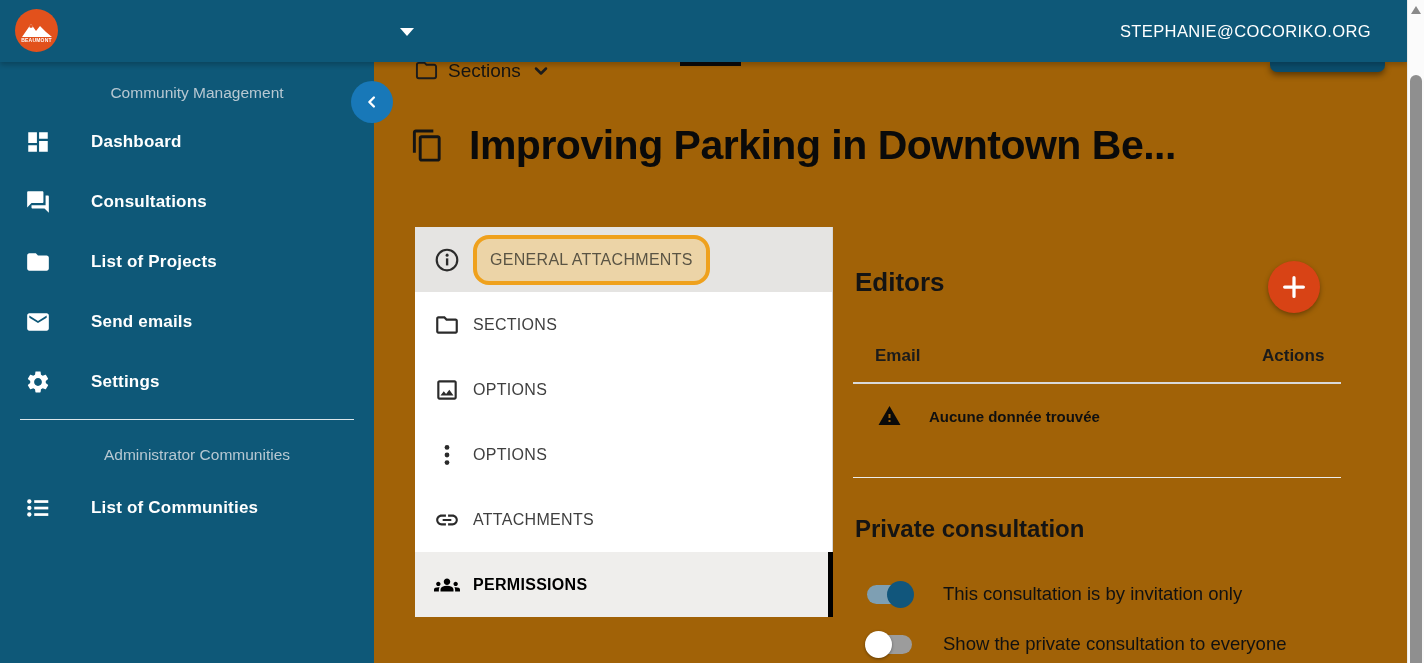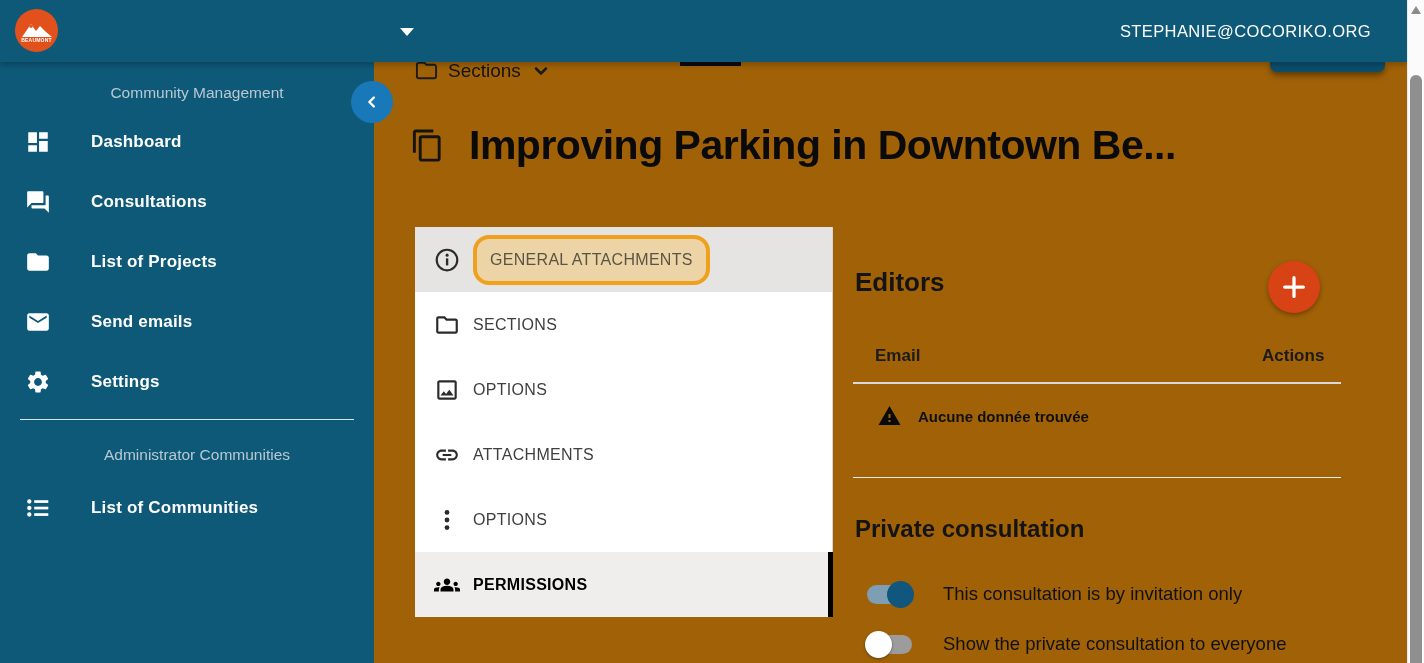--- a/index.html
+++ b/index.html
@@ -70,21 +70,21 @@
 
   
   .editors-heading { position:absolute; left:481px; top:205px; font-size:26px; font-weight:600; color:#141414; }
   .add-button { position:absolute; left:894px; top:199px; width:52px; height:52px; border-radius:50%;
                 background:#D84315; box-shadow:0 2px 5px rgba(0,0,0,.35); display:flex; align-items:center; justify-content:center; cursor:pointer; }
   .col-header { position:absolute; font-size:17px; font-weight:600; color:#1b1b1b; }
   .col-email   { left:501px; top:284px; }
   .col-actions { left:888px; top:284px; }
   .divider1 { position:absolute; left:479px; top:320px; width:488px; height:2px; background:#D9D9D9; }
   .divider2 { position:absolute; left:479px; top:415px; width:488px; height:1px; background:#ECECEC; }
-  .empty-row { position:absolute; left:502px; top:342px; display:flex; align-items:center; gap:15px; }
+  .empty-row { position:absolute; left:502px; top:342px; display:flex; align-items:center; gap:26px; }
   .empty-row svg { width:27px; height:24px; fill:#0a0a0a; }
   .empty-message { font-size:15px; font-weight:600; color:#101010; }
 
   .pc-heading { position:absolute; left:481px; top:453px; font-size:24px; font-weight:600; color:#141414; }
   .toggle-row { position:absolute; left:493px; display:flex; align-items:center; cursor:pointer; }
   .toggle-row.t1 { top:521px; }
   .toggle-row.t2 { top:571px; }
   .switch { position:relative; width:45px; height:19px; border-radius:10px; flex:0 0 45px; }
   .switch.on  { background:#7E9FB3; }
   .switch.off { background:#9C9C9C; }
@@ -237,35 +237,35 @@
           <svg viewBox="0 0 24 24">
               <path d="M19 3H5c-1.1 0-2 .9-2 2v14c0 1.1.9 2 2 2h14c1.1 0 2-.9 2-2V5c0-1.1-.9-2-2-2zm0 16H5V5h14v14zm-4.86-7.14l-3 3.86L9 13.14 6 17h12l-3.86-5.14z" fill="#2b2b2b"></path>
             </svg>
         </span>
         <span class="tlabel">OPTIONS</span>
       </div>
 
       <div class="tab-row">
         <span class="ticon">
           <svg viewBox="0 0 24 24">
-              <path d="M3.9 12c0-1.71 1.39-3.1 3.1-3.1h4V7H7c-2.76 0-5 2.24-5 5s2.24 5 5 5h4v-1.9H7c-1.71 0-3.1-1.39-3.1-3.1zM8 13h8v-2H8v2zm9-6h-4v1.9h4c1.71 0 3.1 1.39 3.1 3.1s-1.39 3.1-3.1 3.1h-4V17h4c2.76 0 5-2.24 5-5s-2.24-5-5-5z" fill="#2b2b2b"></path>
-            </svg>
-        </span>
-        <span class="tlabel">ATTACHMENTS</span>
-      </div>
-
-      <div class="tab-row">
-        <span class="ticon">
-          <svg viewBox="0 0 24 24">
               <circle cx="12" cy="5" r="2.2" fill="#2b2b2b"></circle>
               <circle cx="12" cy="12" r="2.2" fill="#2b2b2b"></circle>
               <circle cx="12" cy="19" r="2.2" fill="#2b2b2b"></circle>
             </svg>
         </span>
         <span class="tlabel">OPTIONS</span>
+      </div>
+
+      <div class="tab-row">
+        <span class="ticon">
+          <svg viewBox="0 0 24 24">
+              <path d="M3.9 12c0-1.71 1.39-3.1 3.1-3.1h4V7H7c-2.76 0-5 2.24-5 5s2.24 5 5 5h4v-1.9H7c-1.71 0-3.1-1.39-3.1-3.1zM8 13h8v-2H8v2zm9-6h-4v1.9h4c1.71 0 3.1 1.39 3.1 3.1s-1.39 3.1-3.1 3.1h-4V17h4c2.76 0 5-2.24 5-5s-2.24-5-5-5z" fill="#2b2b2b"></path>
+            </svg>
+        </span>
+        <span class="tlabel">ATTACHMENTS</span>
       </div>
 
       <div class="tab-row selected">
         <span class="ticon">
           <svg viewBox="0 0 24 24">
               <path d="M12 12.75c1.63 0 3.07.39 4.24.9 1.08.48 1.76 1.56 1.76 2.73V18H6v-1.61c0-1.18.68-2.26 1.76-2.73 1.17-.52 2.61-.91 4.24-.91zM4 13c1.1 0 2-.9 2-2s-.9-2-2-2-2 .9-2 2 .9 2 2 2zm1.13 1.1c-.37-.06-.74-.1-1.13-.1-.99 0-1.93.21-2.78.58C.48 14.9 0 15.62 0 16.43V18h4.5v-1.61c0-.83.23-1.61.63-2.29zM20 13c1.1 0 2-.9 2-2s-.9-2-2-2-2 .9-2 2 .9 2 2 2zm4 3.43c0-.81-.48-1.53-1.22-1.85-.85-.37-1.79-.58-2.78-.58-.39 0-.76.04-1.13.1.4.68.63 1.46.63 2.29V18H24v-1.57zM12 6c1.66 0 3 1.34 3 3s-1.34 3-3 3-3-1.34-3-3 1.34-3 3-3z" fill="#000"></path>
             </svg>
         </span>
         <span class="tlabel">PERMISSIONS</span>
       </div>

